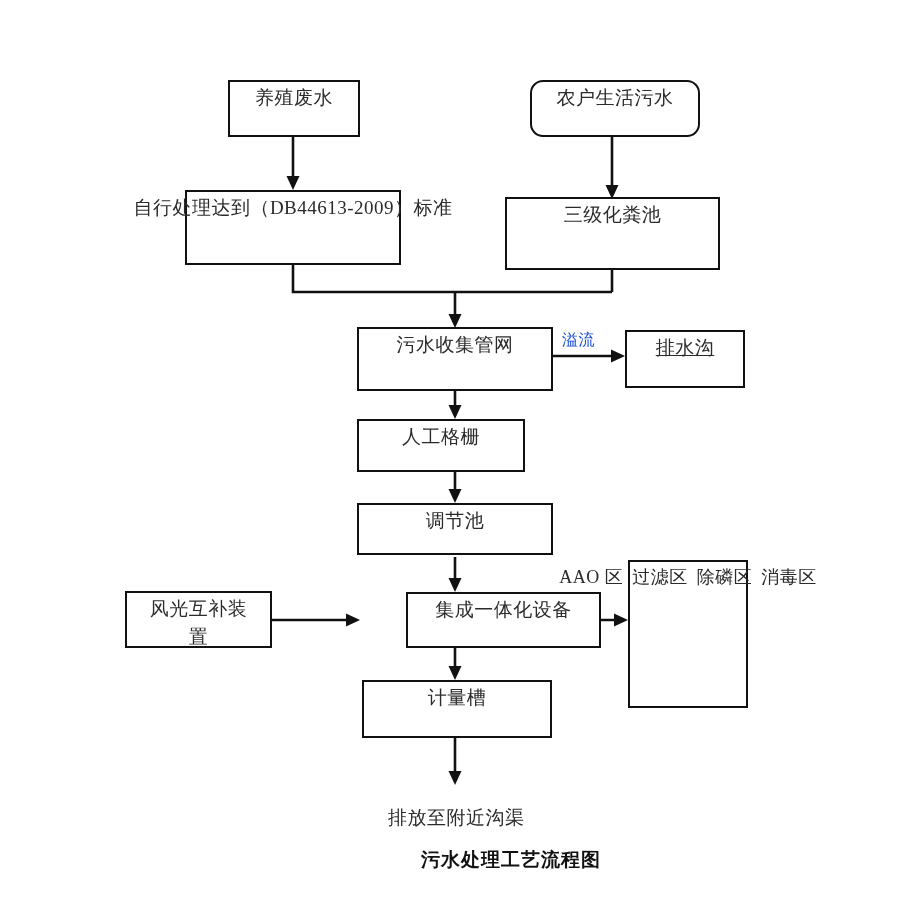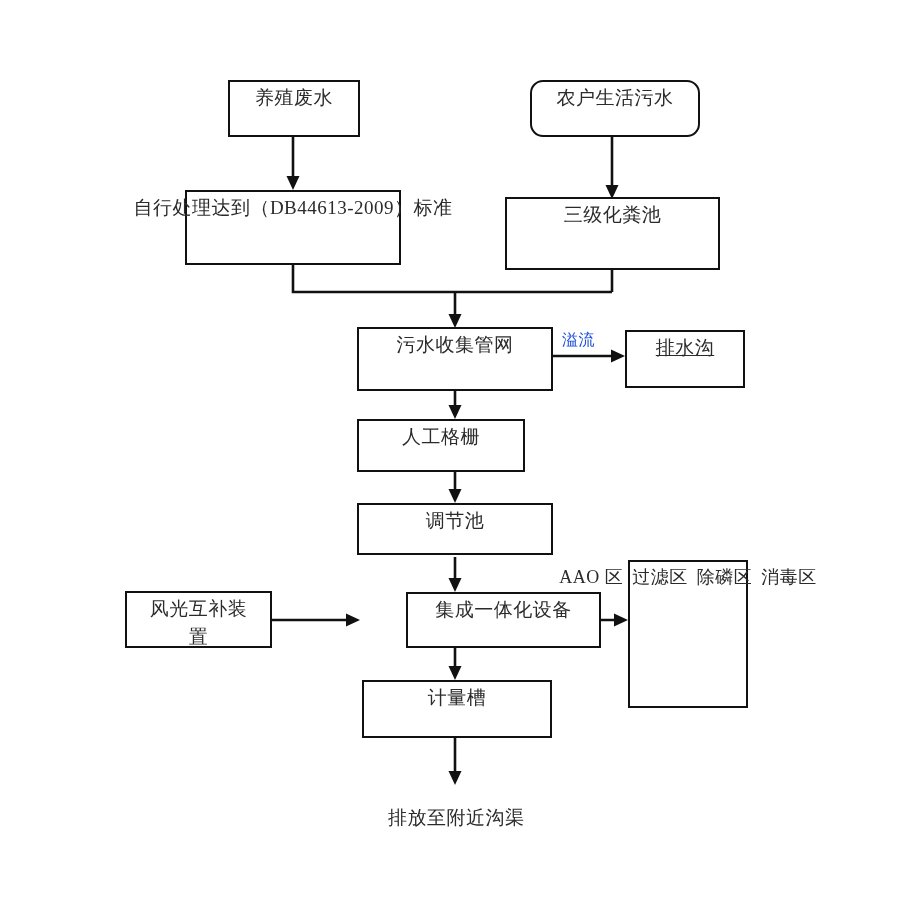--- a/index.html
+++ b/index.html
@@ -178,14 +178,15 @@
     <span class="line">除磷区</span>
     <span class="line">消毒区</span>
   </div>
 
   <div class="node" style="left:362px; top:680px; width:190px; height:58px;">
     <span>计量槽</span>
   </div>
 
   <div class="freetext" style="left:388px; top:793px;margin-top:12px;">排放至附近沟渠</div>
 
+  <div class="caption" style="left:421px; top:847px;">污水处理工艺流程图</div>
 
 </div>
 
 </body></html>

